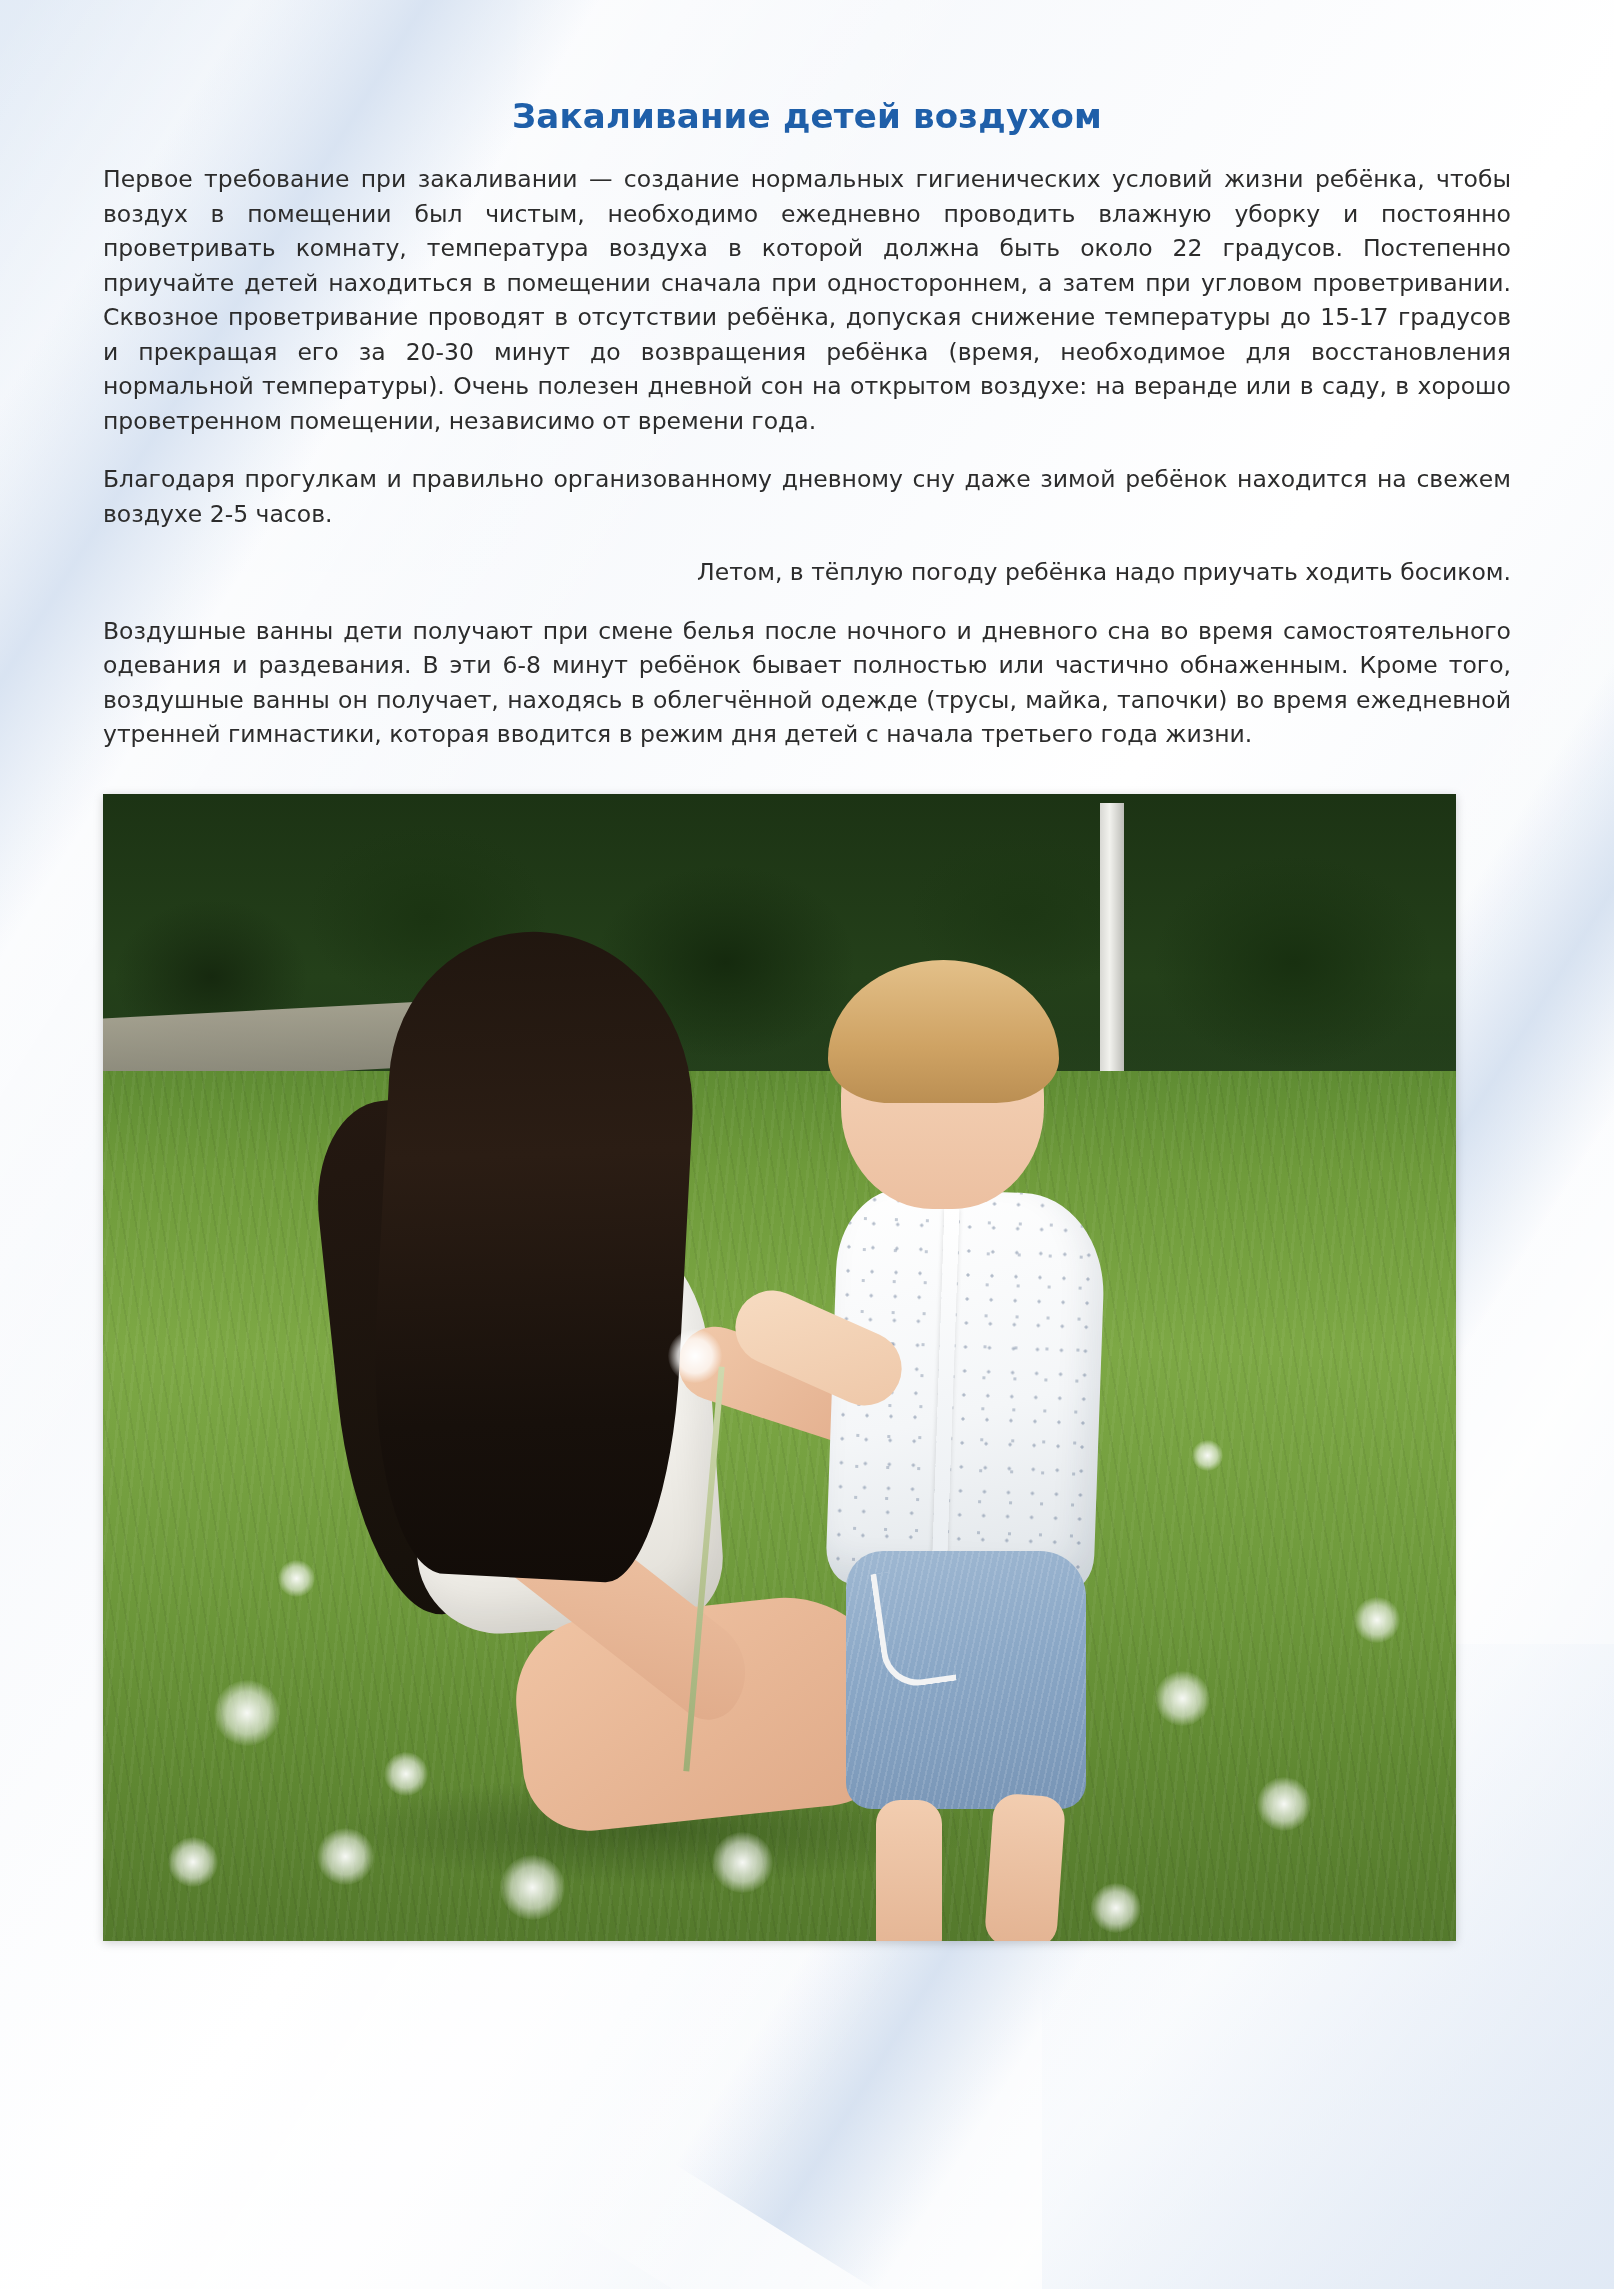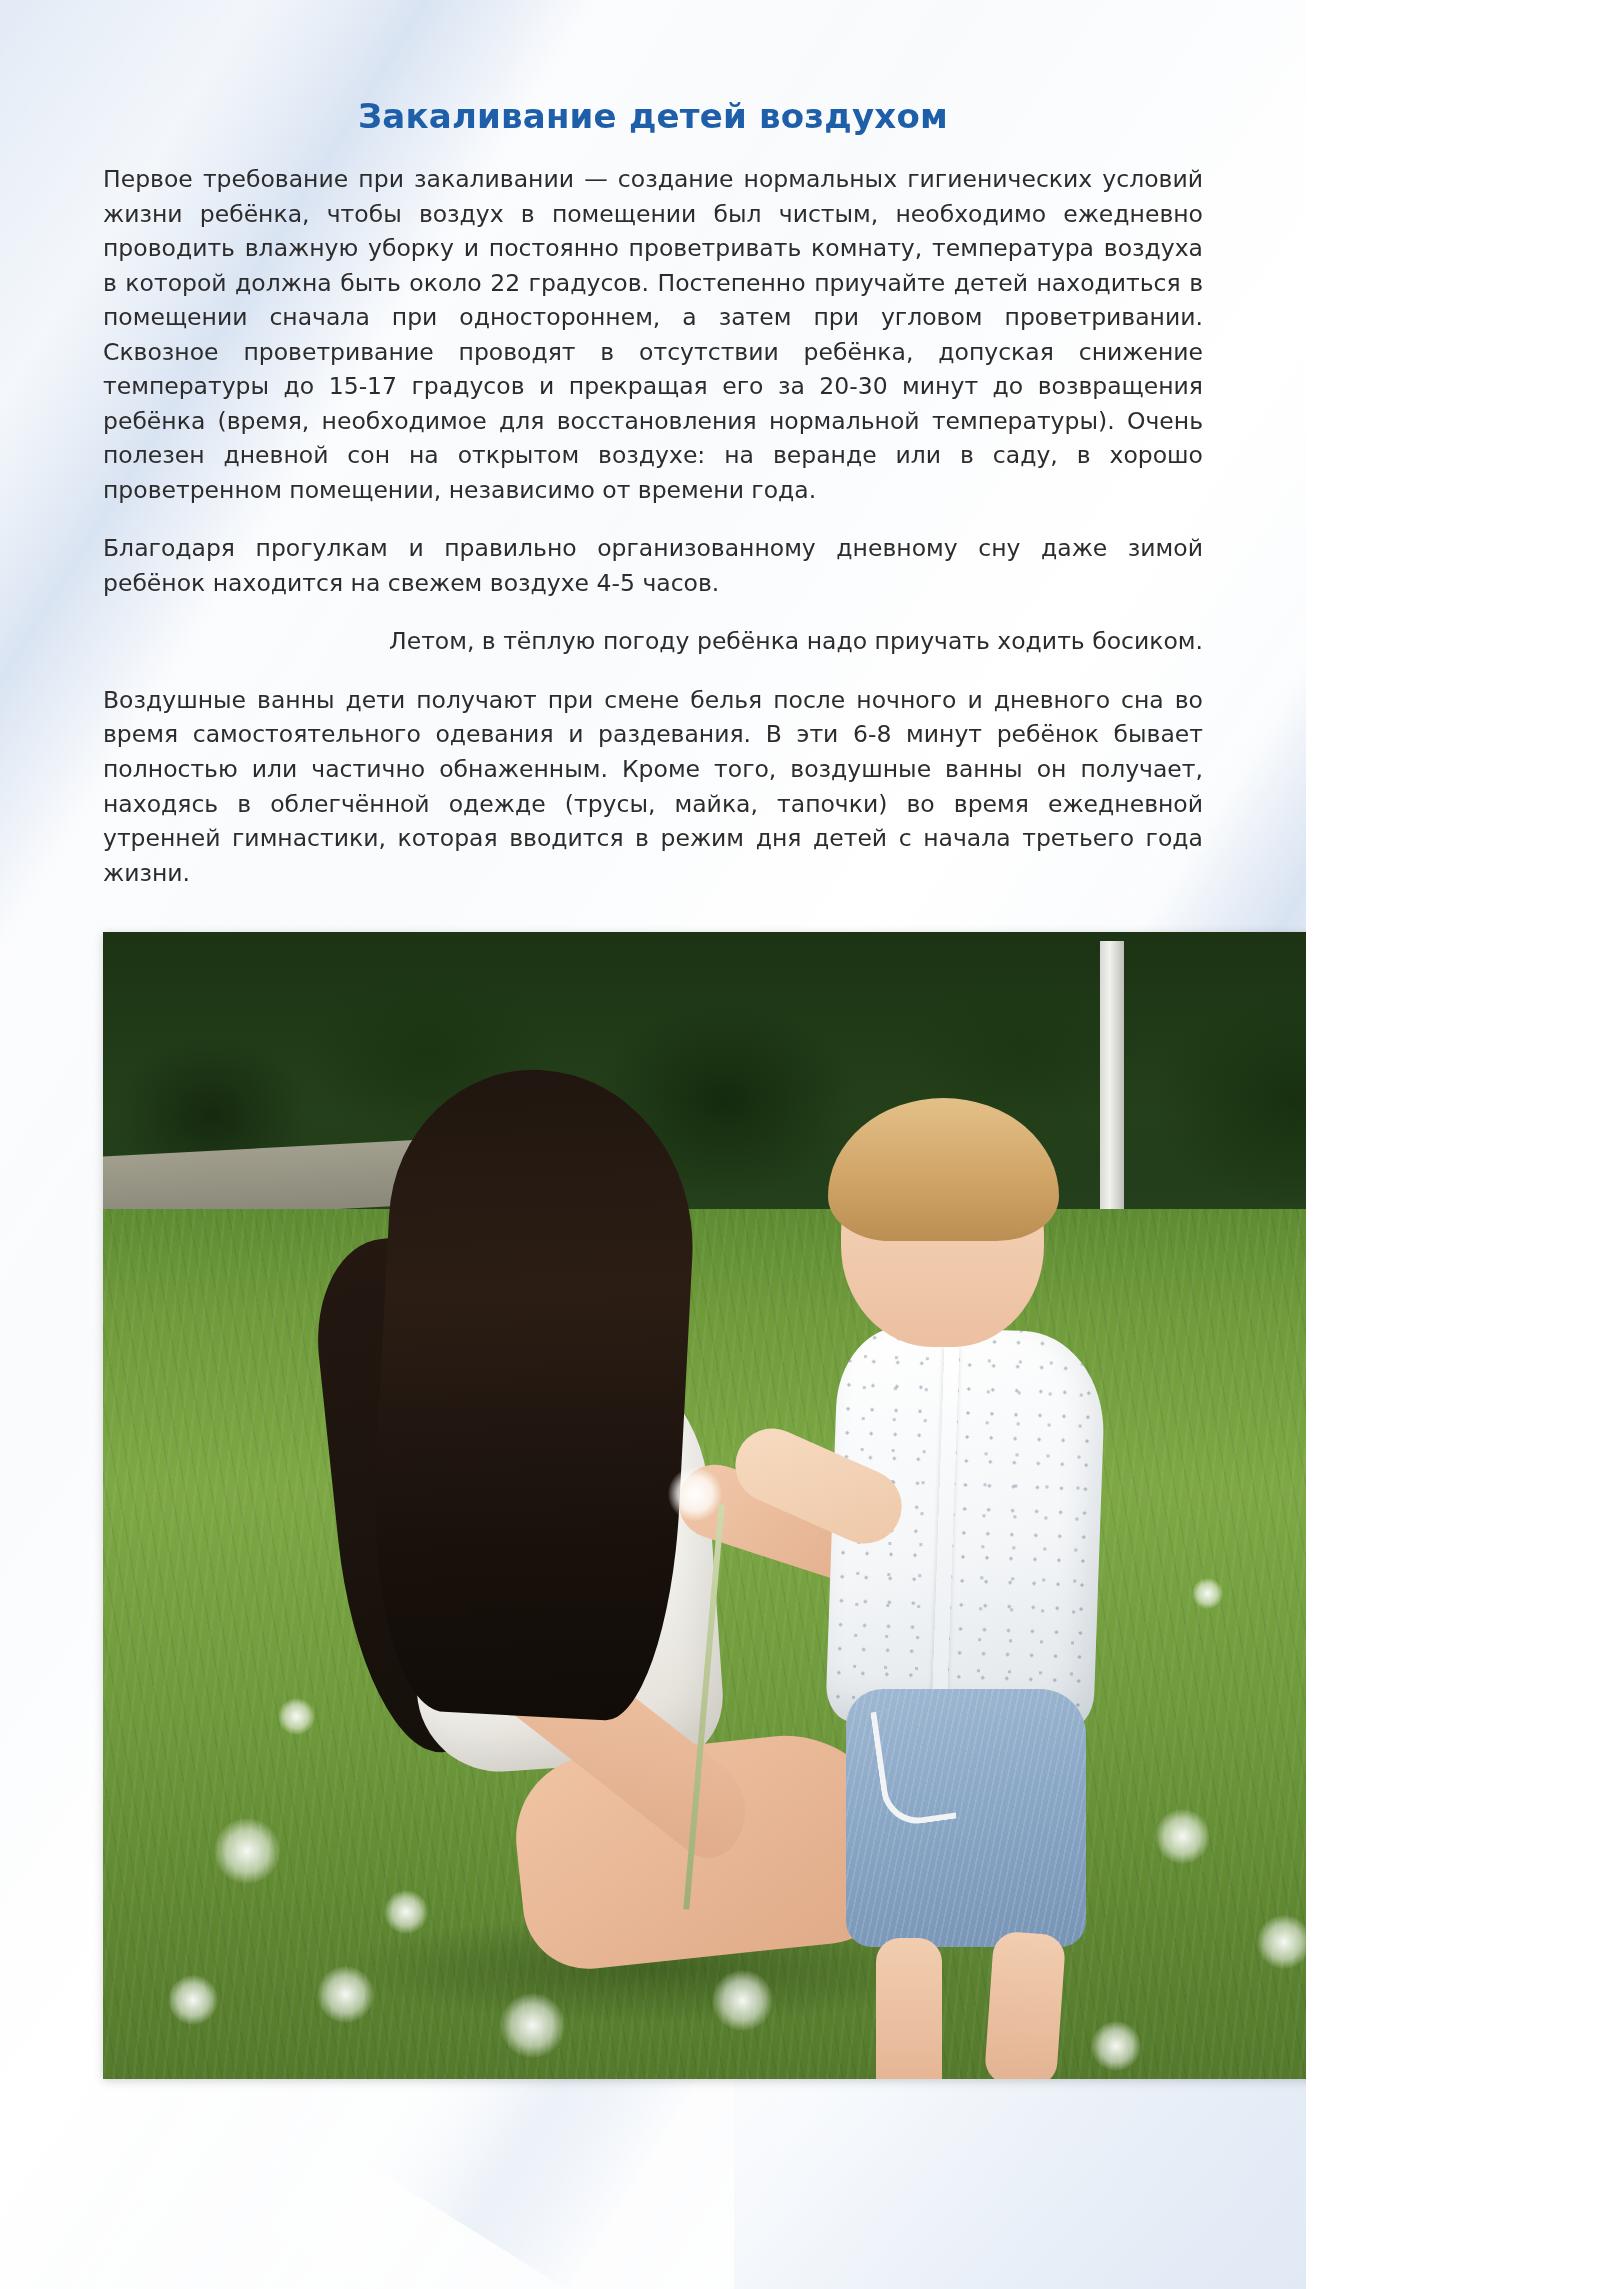--- a/index.html
+++ b/index.html
@@ -9,21 +9,21 @@
   body {
     width: 1614px;
     height: 2290px;
     background: #ffffff;
     font-family: "DejaVu Sans", sans-serif;
     overflow: hidden;
   }
 
   .page {
     position: relative;
-    width: 1306px;
+    width: 1614px;
     height: 2290px;
     background: linear-gradient(125deg, #eef2f8 0%, #f7f9fc 28%, #ffffff 52%, #f4f7fb 74%, #e9eef6 100%);
     overflow: hidden;
   }
 
   
   .deco {
     position: absolute;
     pointer-events: none;
   }
@@ -336,21 +336,21 @@
   <div class="deco band-3"></div>
   <div class="deco band-4"></div>
   <div class="deco band-5"></div>
   <div class="deco corner-br"></div>
 
   <div class="content">
 
     <h1 class="doc-title">Закаливание детей воздухом</h1>
 
     <p class="para">Первое требование при закаливании — создание нормальных гигиенических условий жизни ребёнка, чтобы воздух в помещении был чистым, необходимо ежедневно проводить влажную уборку и постоянно проветривать комнату, температура воздуха в которой должна быть около 22 градусов. Постепенно приучайте детей находиться в помещении сначала при одностороннем, а затем при угловом проветривании. Сквозное проветривание проводят в отсутствии ребёнка, допуская снижение температуры до 15-17 градусов и прекращая его за 20-30 минут до возвращения ребёнка (время, необходимое для восстановления нормальной температуры). Очень полезен дневной сон на открытом воздухе: на веранде или в саду, в хорошо проветренном помещении, независимо от времени года.</p>
-    <p class="para">Благодаря прогулкам и правильно организованному дневному сну даже зимой ребёнок находится на свежем воздухе 4-5 часов.</p>
+    <p class="para">Благодаря прогулкам и правильно организованному дневному сну даже зимой ребёнок находится на свежем воздухе 2-5 часов.</p>
     <p class="para no-justify">Летом, в тёплую погоду ребёнка надо приучать ходить босиком.</p>
     <p class="para">Воздушные ванны дети получают при смене белья после ночного и дневного сна во время самостоятельного одевания и раздевания. В эти 6-8 минут ребёнок бывает полностью или частично обнаженным. Кроме того, воздушные ванны он получает, находясь в облегчённой одежде (трусы, майка, тапочки) во время ежедневной утренней гимнастики, которая вводится в режим дня детей с начала третьего года жизни.</p>
 
     <div class="figure">
       <div class="photo">
         <div class="sky"></div>
         <div class="tree-line"></div>
         <div class="path"></div>
         <div class="pole"></div>
         <div class="meadow"></div>

